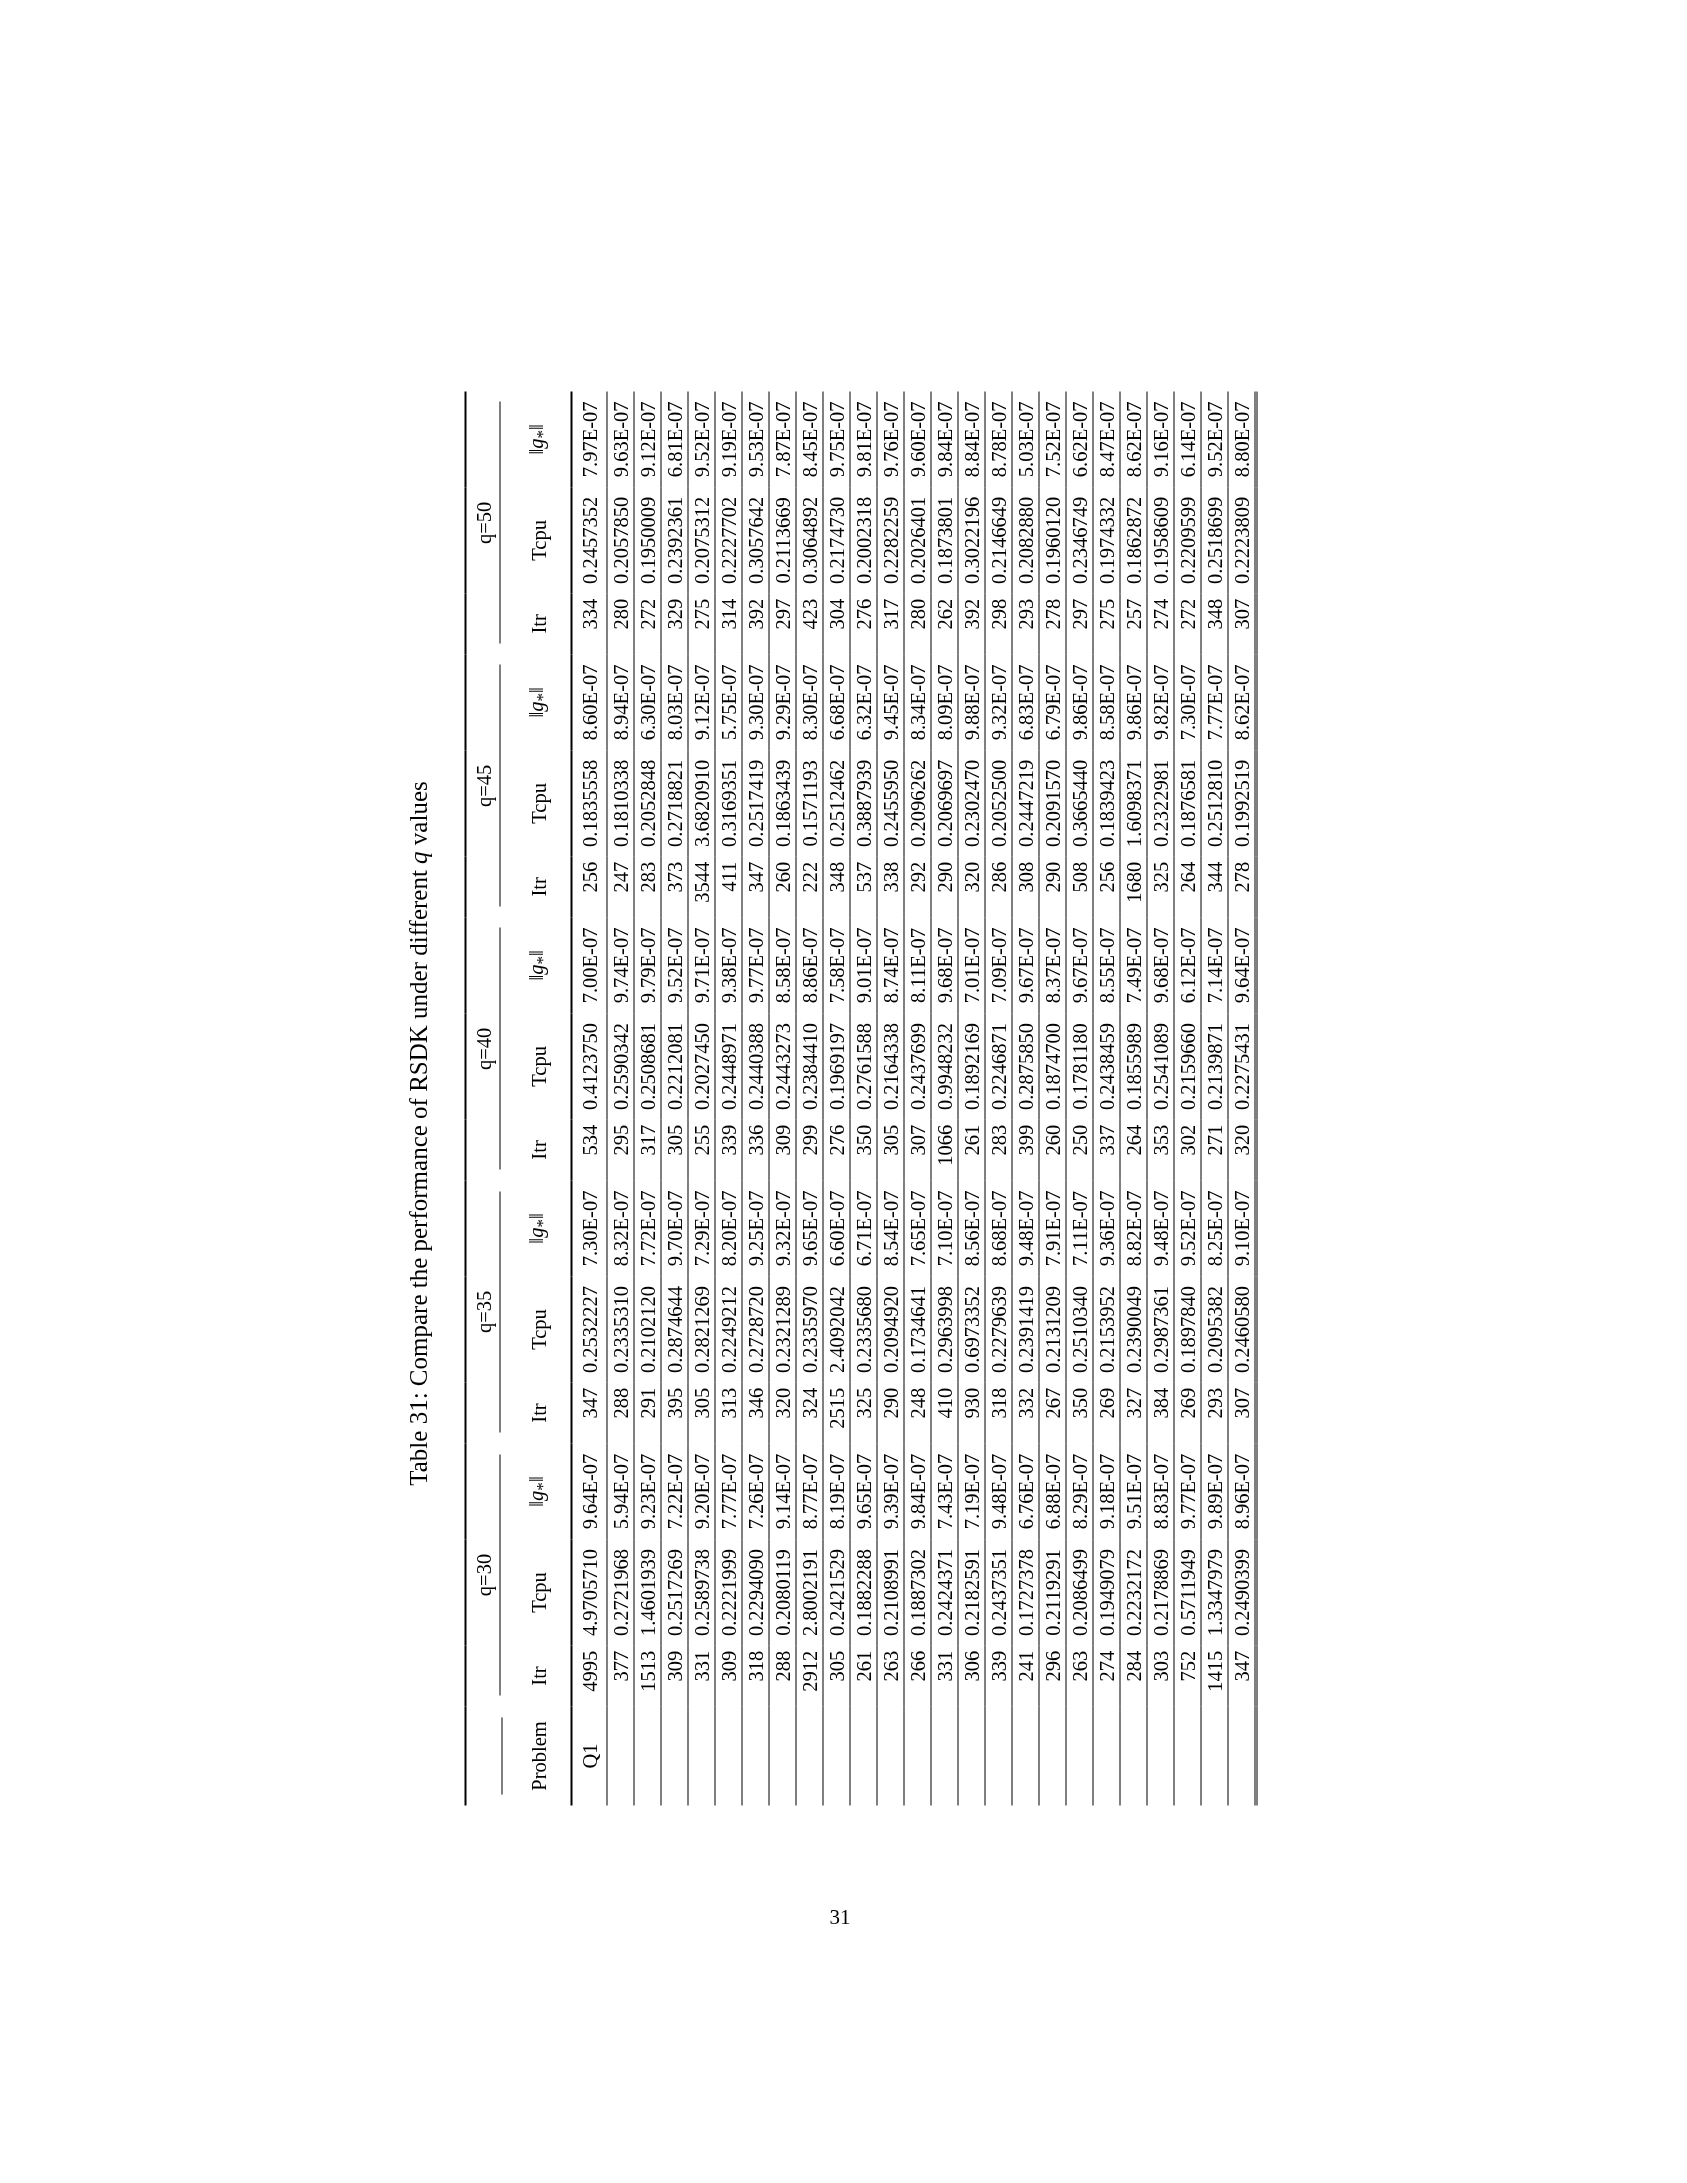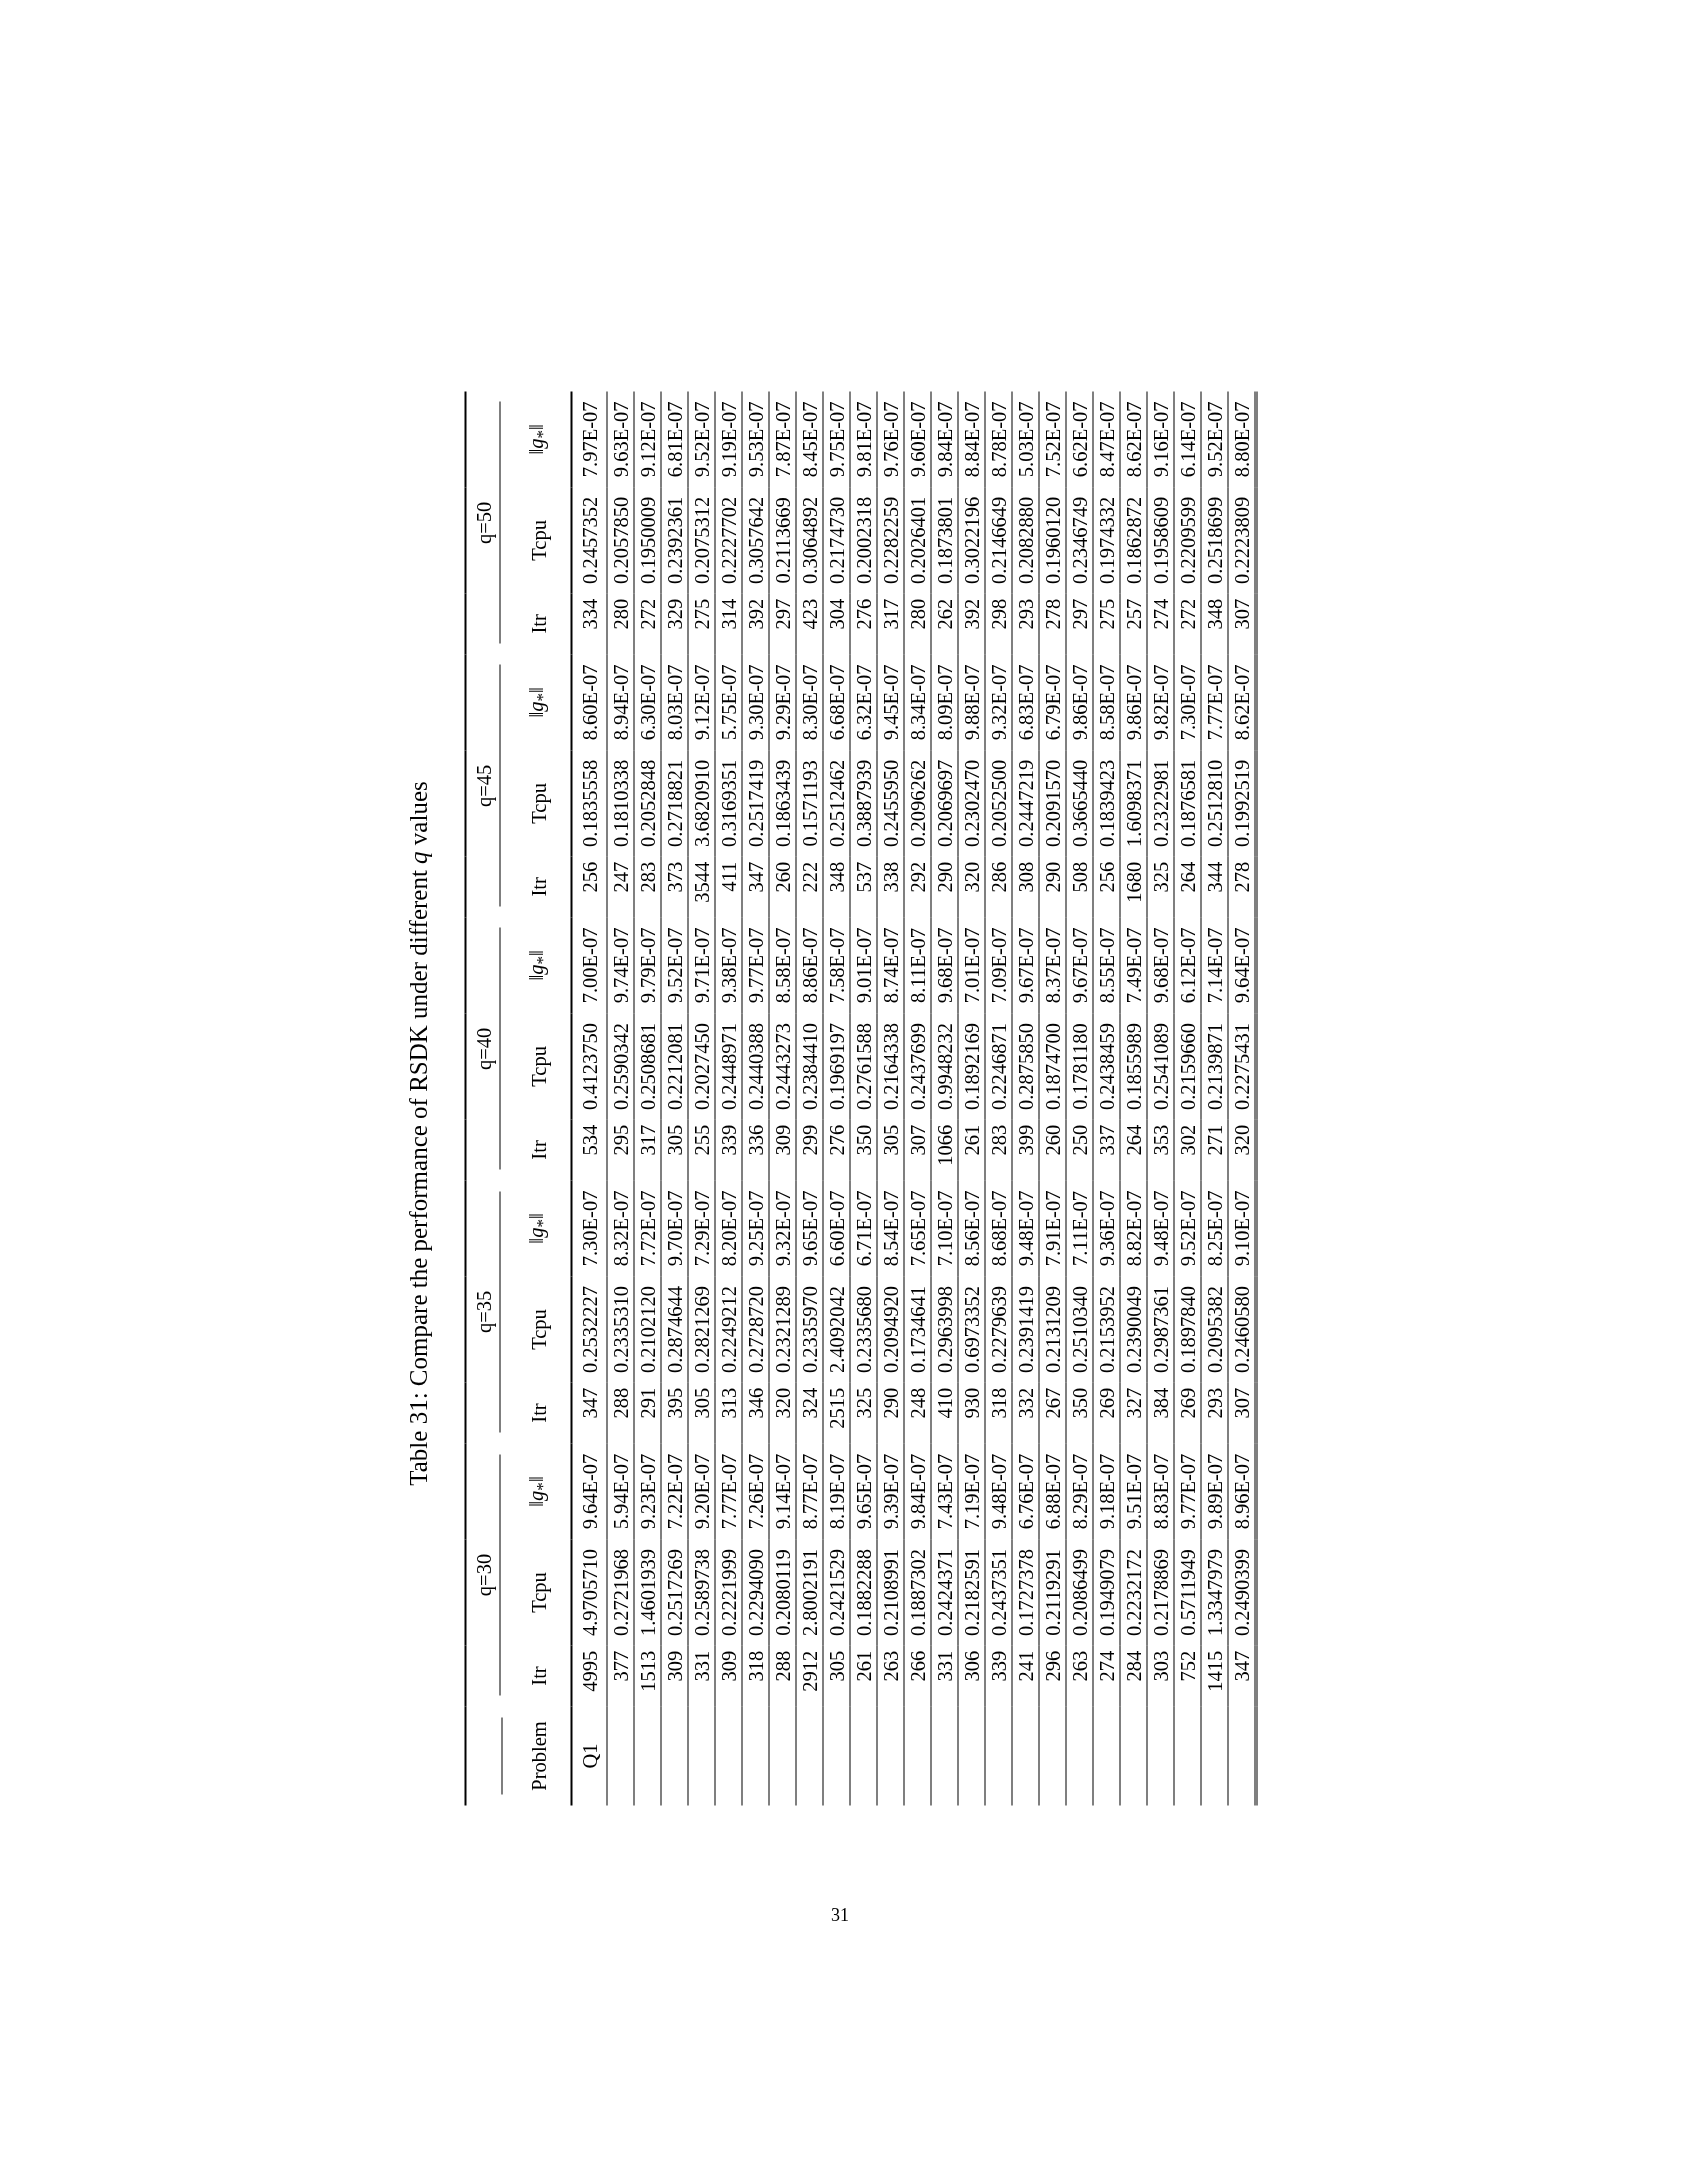--- a/index.html
+++ b/index.html
@@ -35,21 +35,21 @@
   thead tr.group th.grp span { display: block; border-bottom: 1.3px solid #000; margin: 0 6.6px; padding-bottom: 4px; }
   thead tr.group th.grp-empty span { display: block; border-bottom: 1.3px solid #000; margin: 0 6.6px; height: 30px; }
   thead tr.cols th { height: 64px; font-weight: normal; border-bottom: 2px solid #000; }
   tbody tr td { height: 26px; line-height: 26px; border-bottom: 1.3px solid #000; }
   tbody tr:first-child td { height: 34px; }
   tbody tr:last-child td { border-bottom: 1.3px solid #000; }
   td.prob { text-align: center; }
   td.itr { text-align: right; padding-right: 5.3px; }
   .page-number {
     position: absolute; left: 807px; top: 1905px; width: 66px; text-align: center;
-    font-size: 18px; font-family: "Liberation Serif", "DejaVu Serif", serif;
+    font-size: 21px; font-family: "Liberation Serif", "DejaVu Serif", serif;
   }
   .gstar i { font-style: italic; }
 </style>
 </head>
 <body>
 
 <div class="caption">
   <span>Table 31: Compare the performance of RSDK under different </span><span class="q">q</span><span> values</span>
 </div>
 

